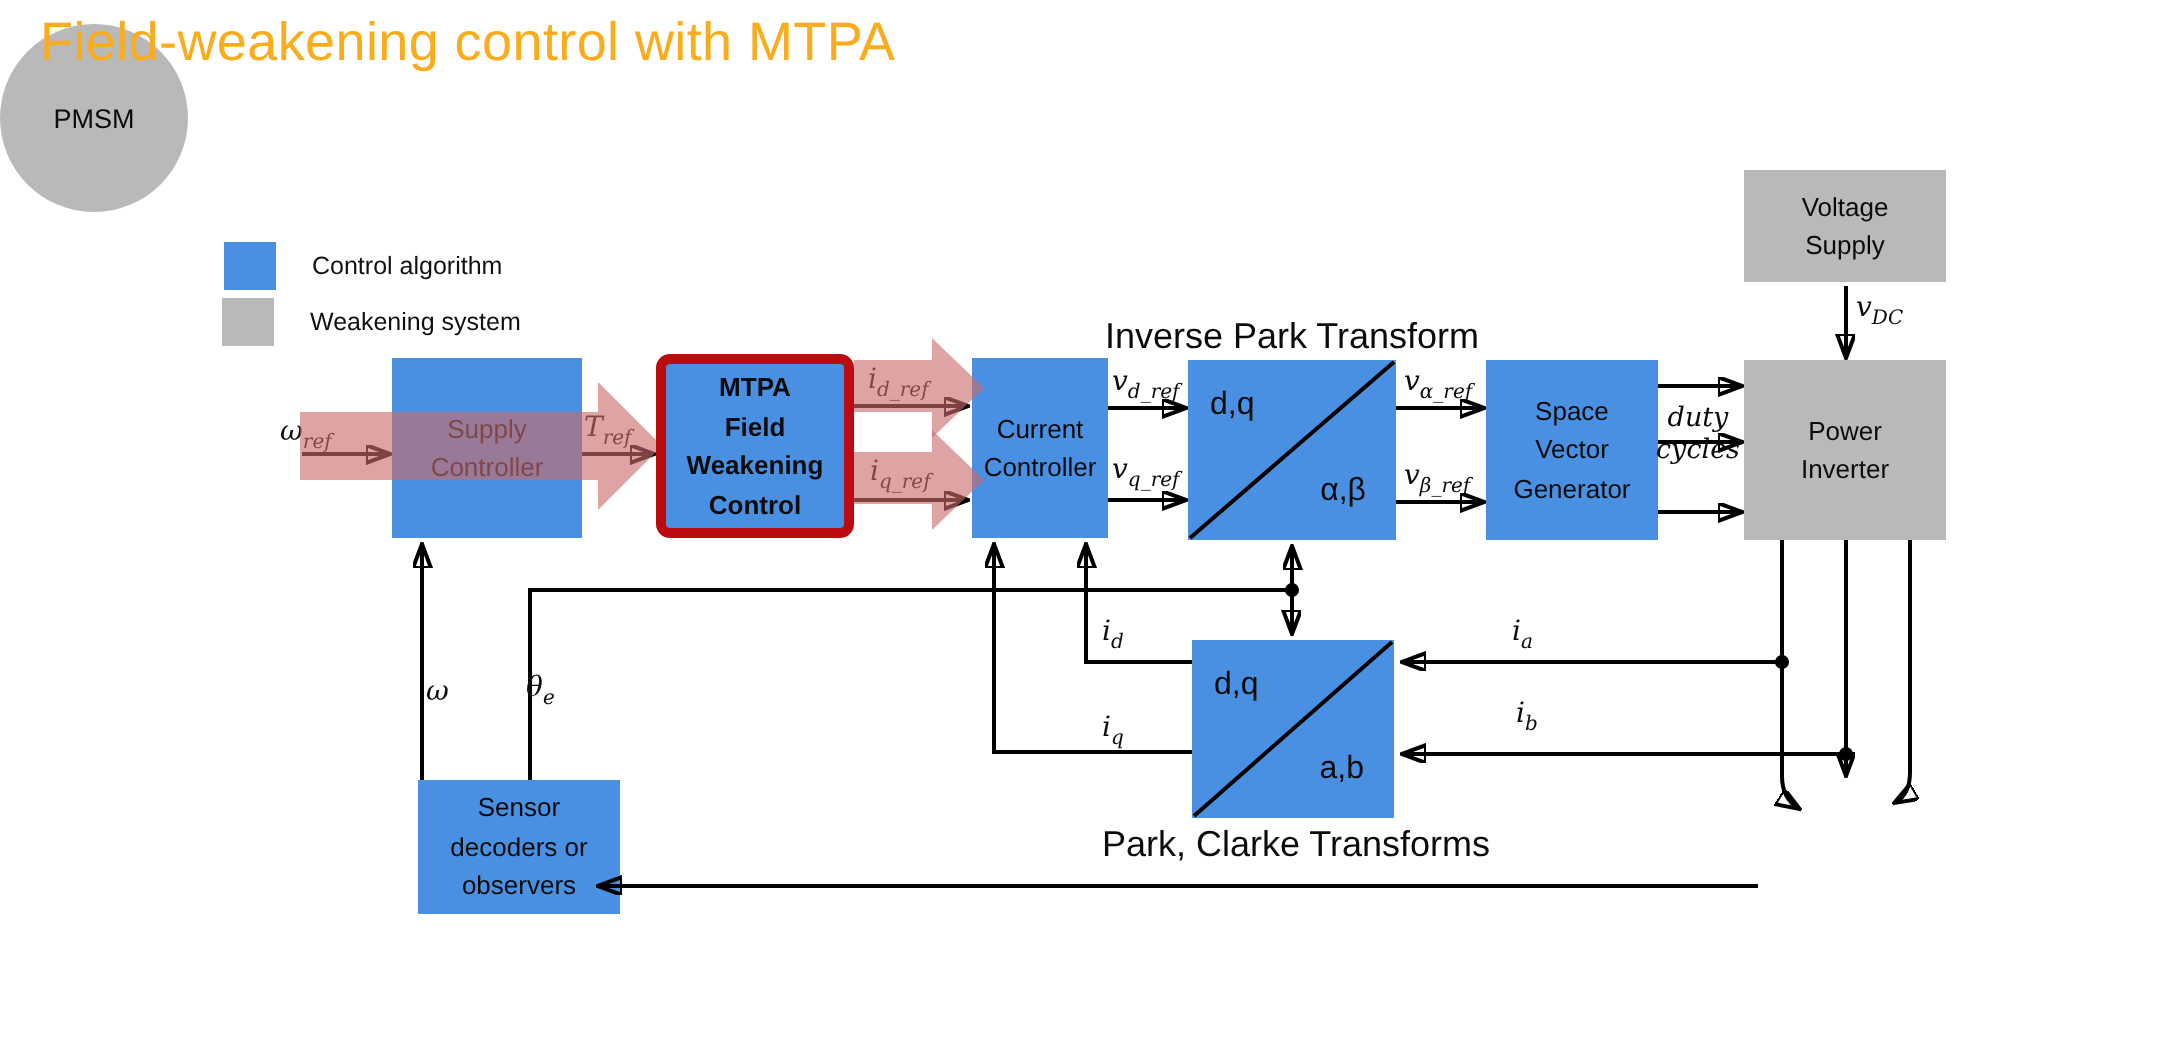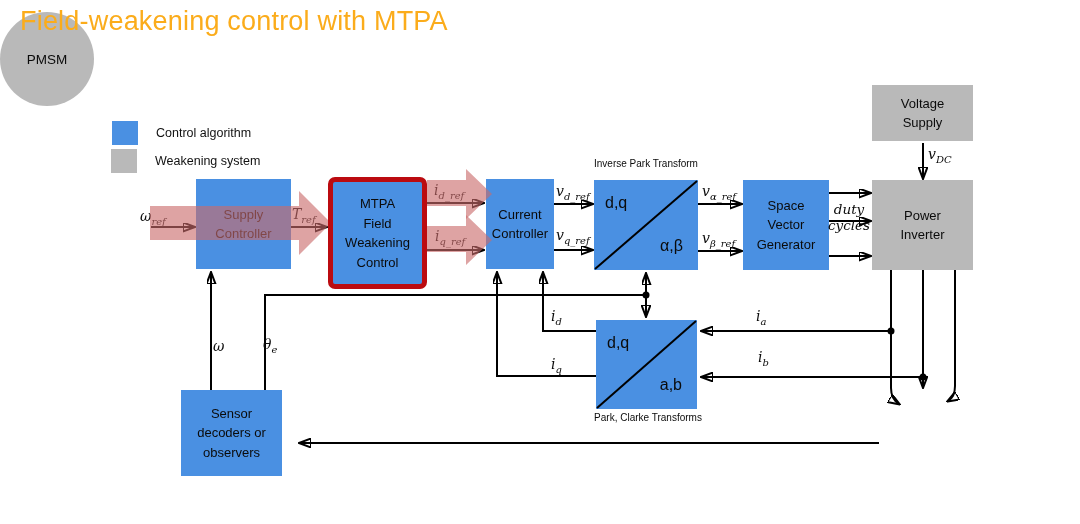--- a/index.html
+++ b/index.html
@@ -20,40 +20,40 @@
   
   .block{
     position:absolute;display:flex;align-items:center;justify-content:center;
     text-align:center;font-size:13px;line-height:1.5;color:#0b0b0b;
     white-space:pre-line;z-index:1;box-sizing:border-box;
   }
   .block--blue{background:var(--block-blue);}
   .block--gray{background:var(--block-gray);}
   #blk-speed{left:196px;top:179px;width:95px;height:90px;}
   #blk-mtpa{
-    left:328px;top:177px;width:99px;height:112px;z-index:5;
-    border:5px solid var(--highlight-red);border-radius:7px;background:var(--block-blue);
+    left:328px;top:177px;width:99px;height:92px;z-index:5;
+    border:5px solid var(--highlight-red);border-radius:7px;background:var(--block-blue);font-weight:bold;
   }
   #blk-current{left:486px;top:179px;width:68px;height:90px;}
   #blk-ipark{left:594px;top:180px;width:104px;height:90px;}
   #blk-svg{left:743px;top:180px;width:86px;height:90px;}
   #blk-pinv{left:872px;top:180px;width:101px;height:90px;}
   #blk-vsup{left:872px;top:85px;width:101px;height:56px;}
   #blk-pclarke{left:596px;top:320px;width:101px;height:89px;}
-  #blk-sensor{left:181px;top:390px;width:101px;height:86px;}
+  #blk-sensor{left:209px;top:390px;width:101px;height:67px;}
   #blk-pmsm{
     left:879px;top:390px;width:94px;height:94px;border-radius:50%;
     background:var(--block-gray);z-index:1;display:flex;align-items:center;
     justify-content:center;font-size:13.5px;color:#0b0b0b;margin-top:12px;
   }
   .corner{position:absolute;font-size:16px;color:#0b0b0b;z-index:1;}
   .corner-tl{left:11px;top:11px;}
   .corner-br{right:15px;bottom:12px;}
   .caption{
-    position:absolute;z-index:1;font-size:10px;color:#0b0b0b;text-align:center;
+    position:absolute;z-index:1;font-size:18px;color:#0b0b0b;text-align:center;
   }
   #cap-ipark{left:546px;top:158px;width:200px;}
   #cap-pclarke{left:546px;top:412px;width:204px;}
   
   .sig{
     position:absolute;z-index:3;font-family:"DejaVu Serif", serif;
     font-style:italic;font-size:14px;color:#0b0b0b;white-space:nowrap;
   }
   .sig sub{font-size:10px;font-style:italic;}
   #sig-duty{width:50px;text-align:center;font-size:13.5px;line-height:1.18;}

